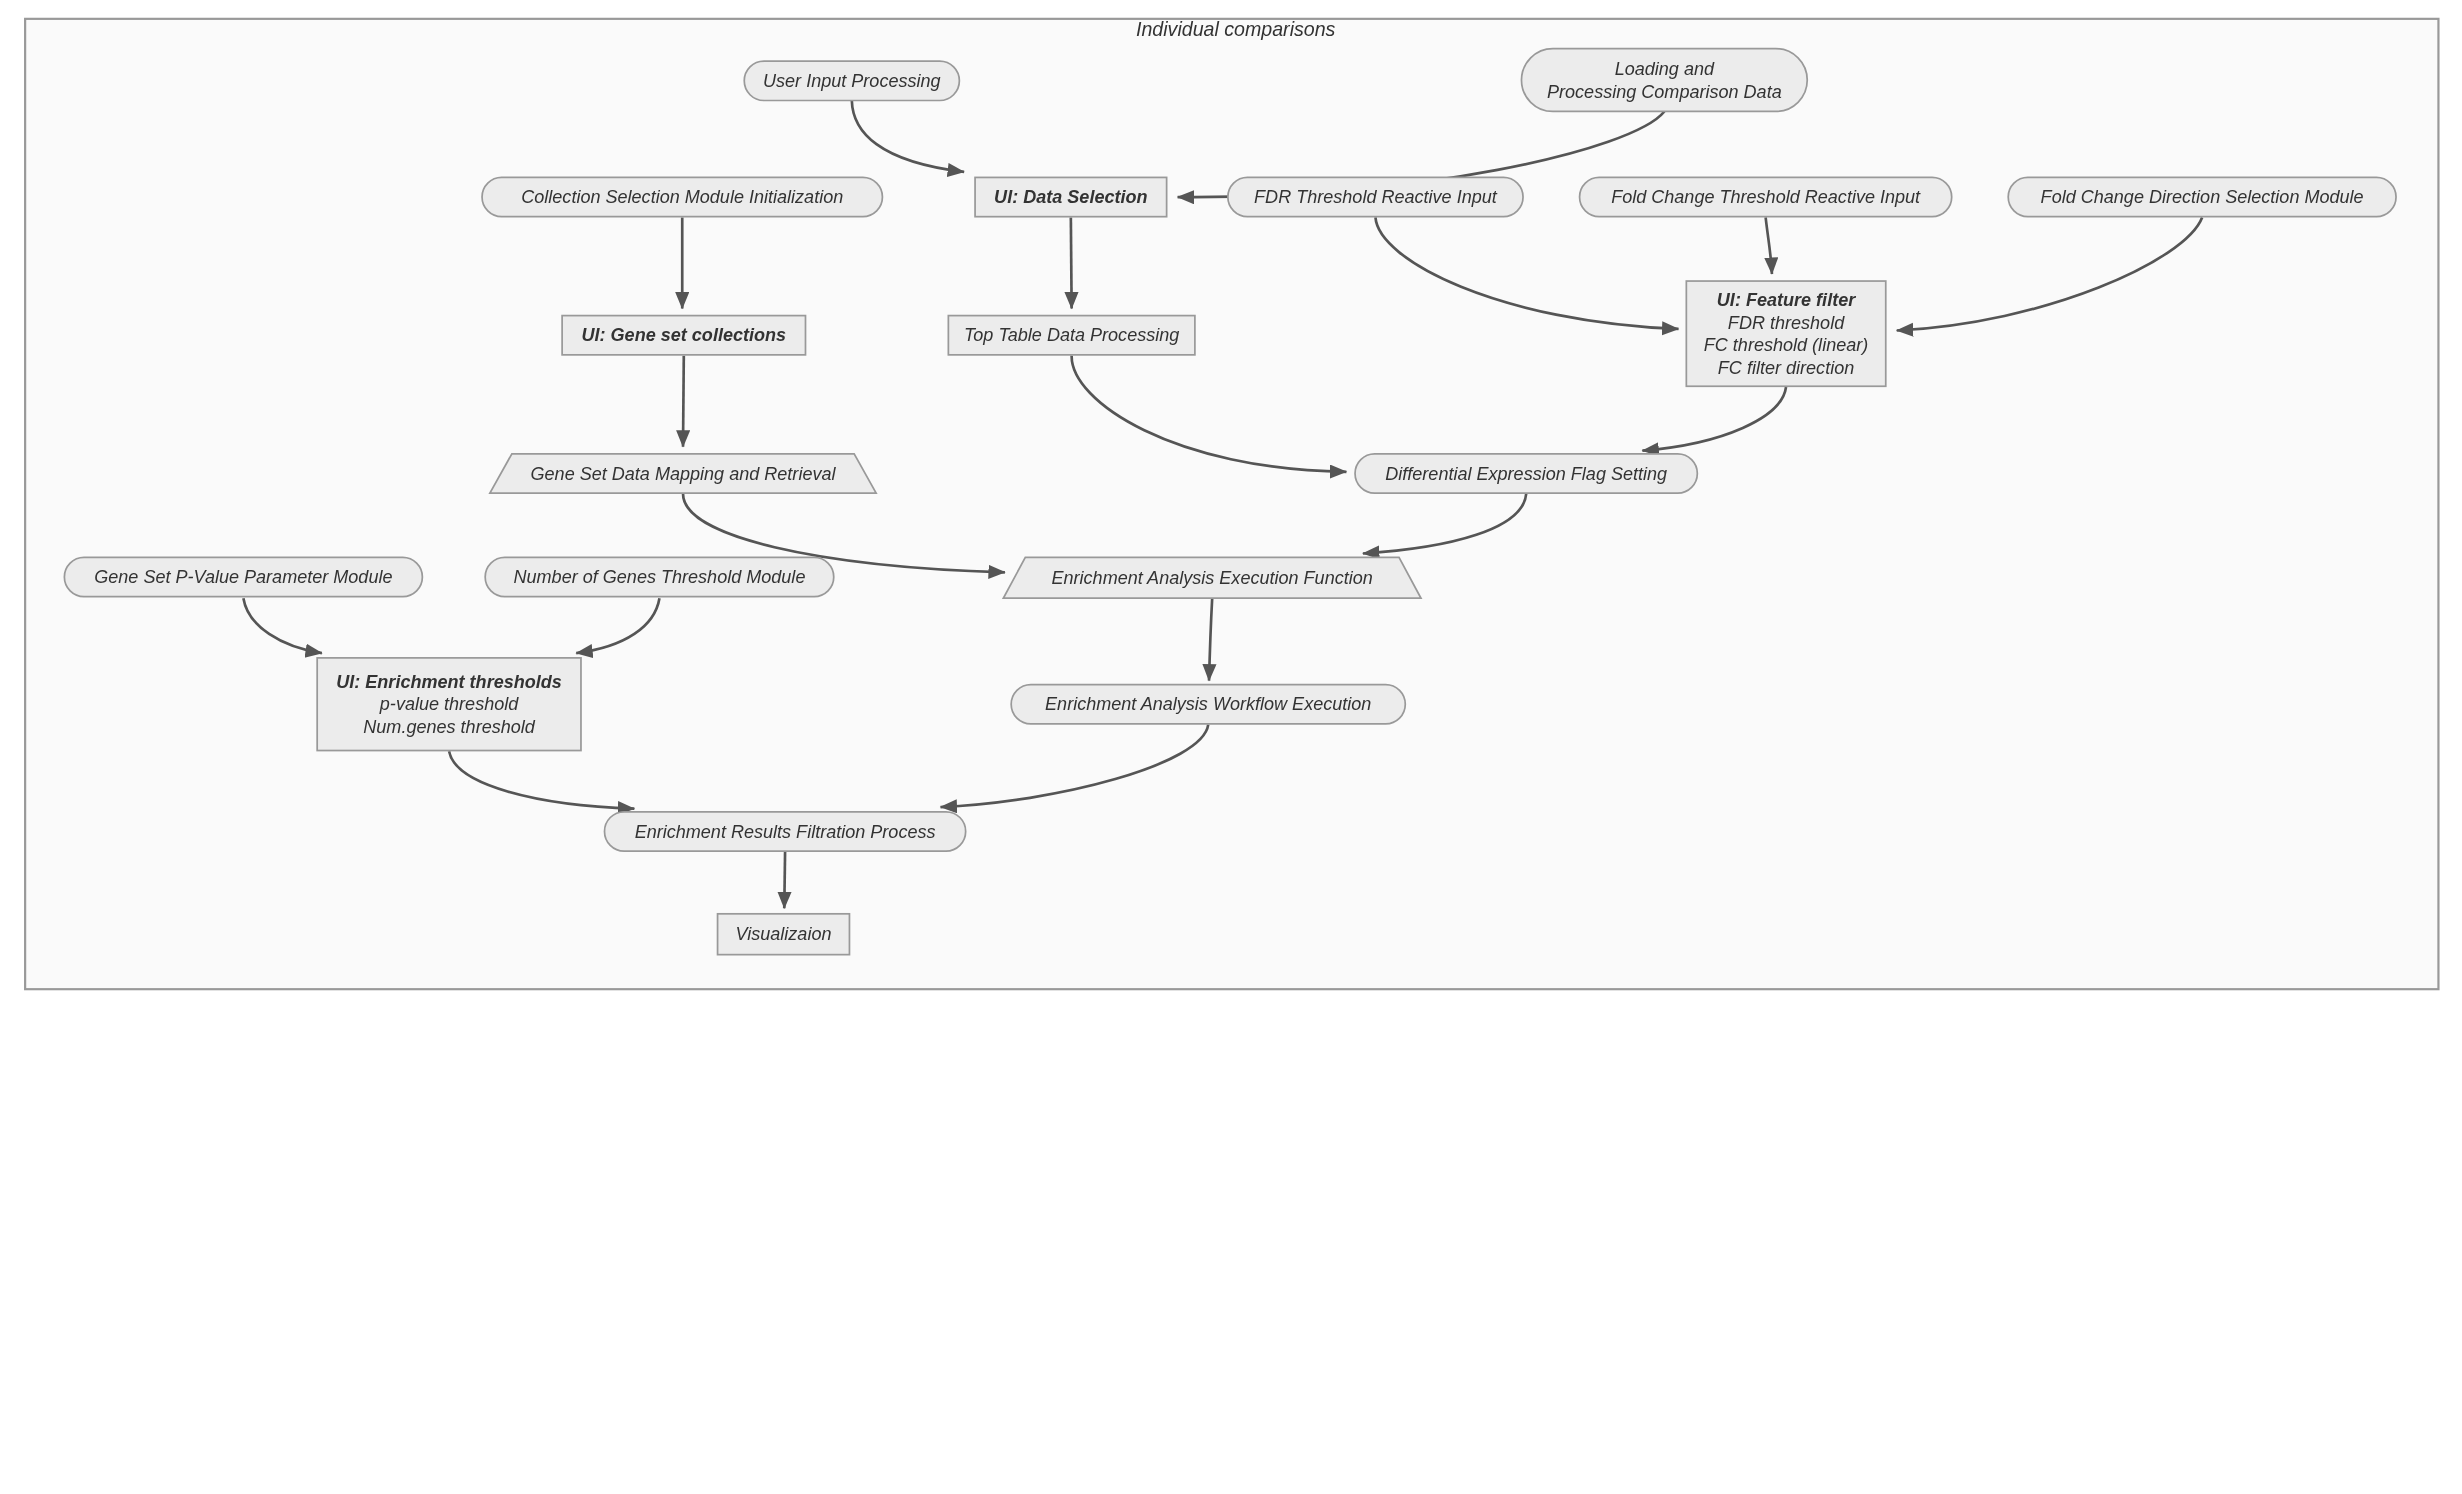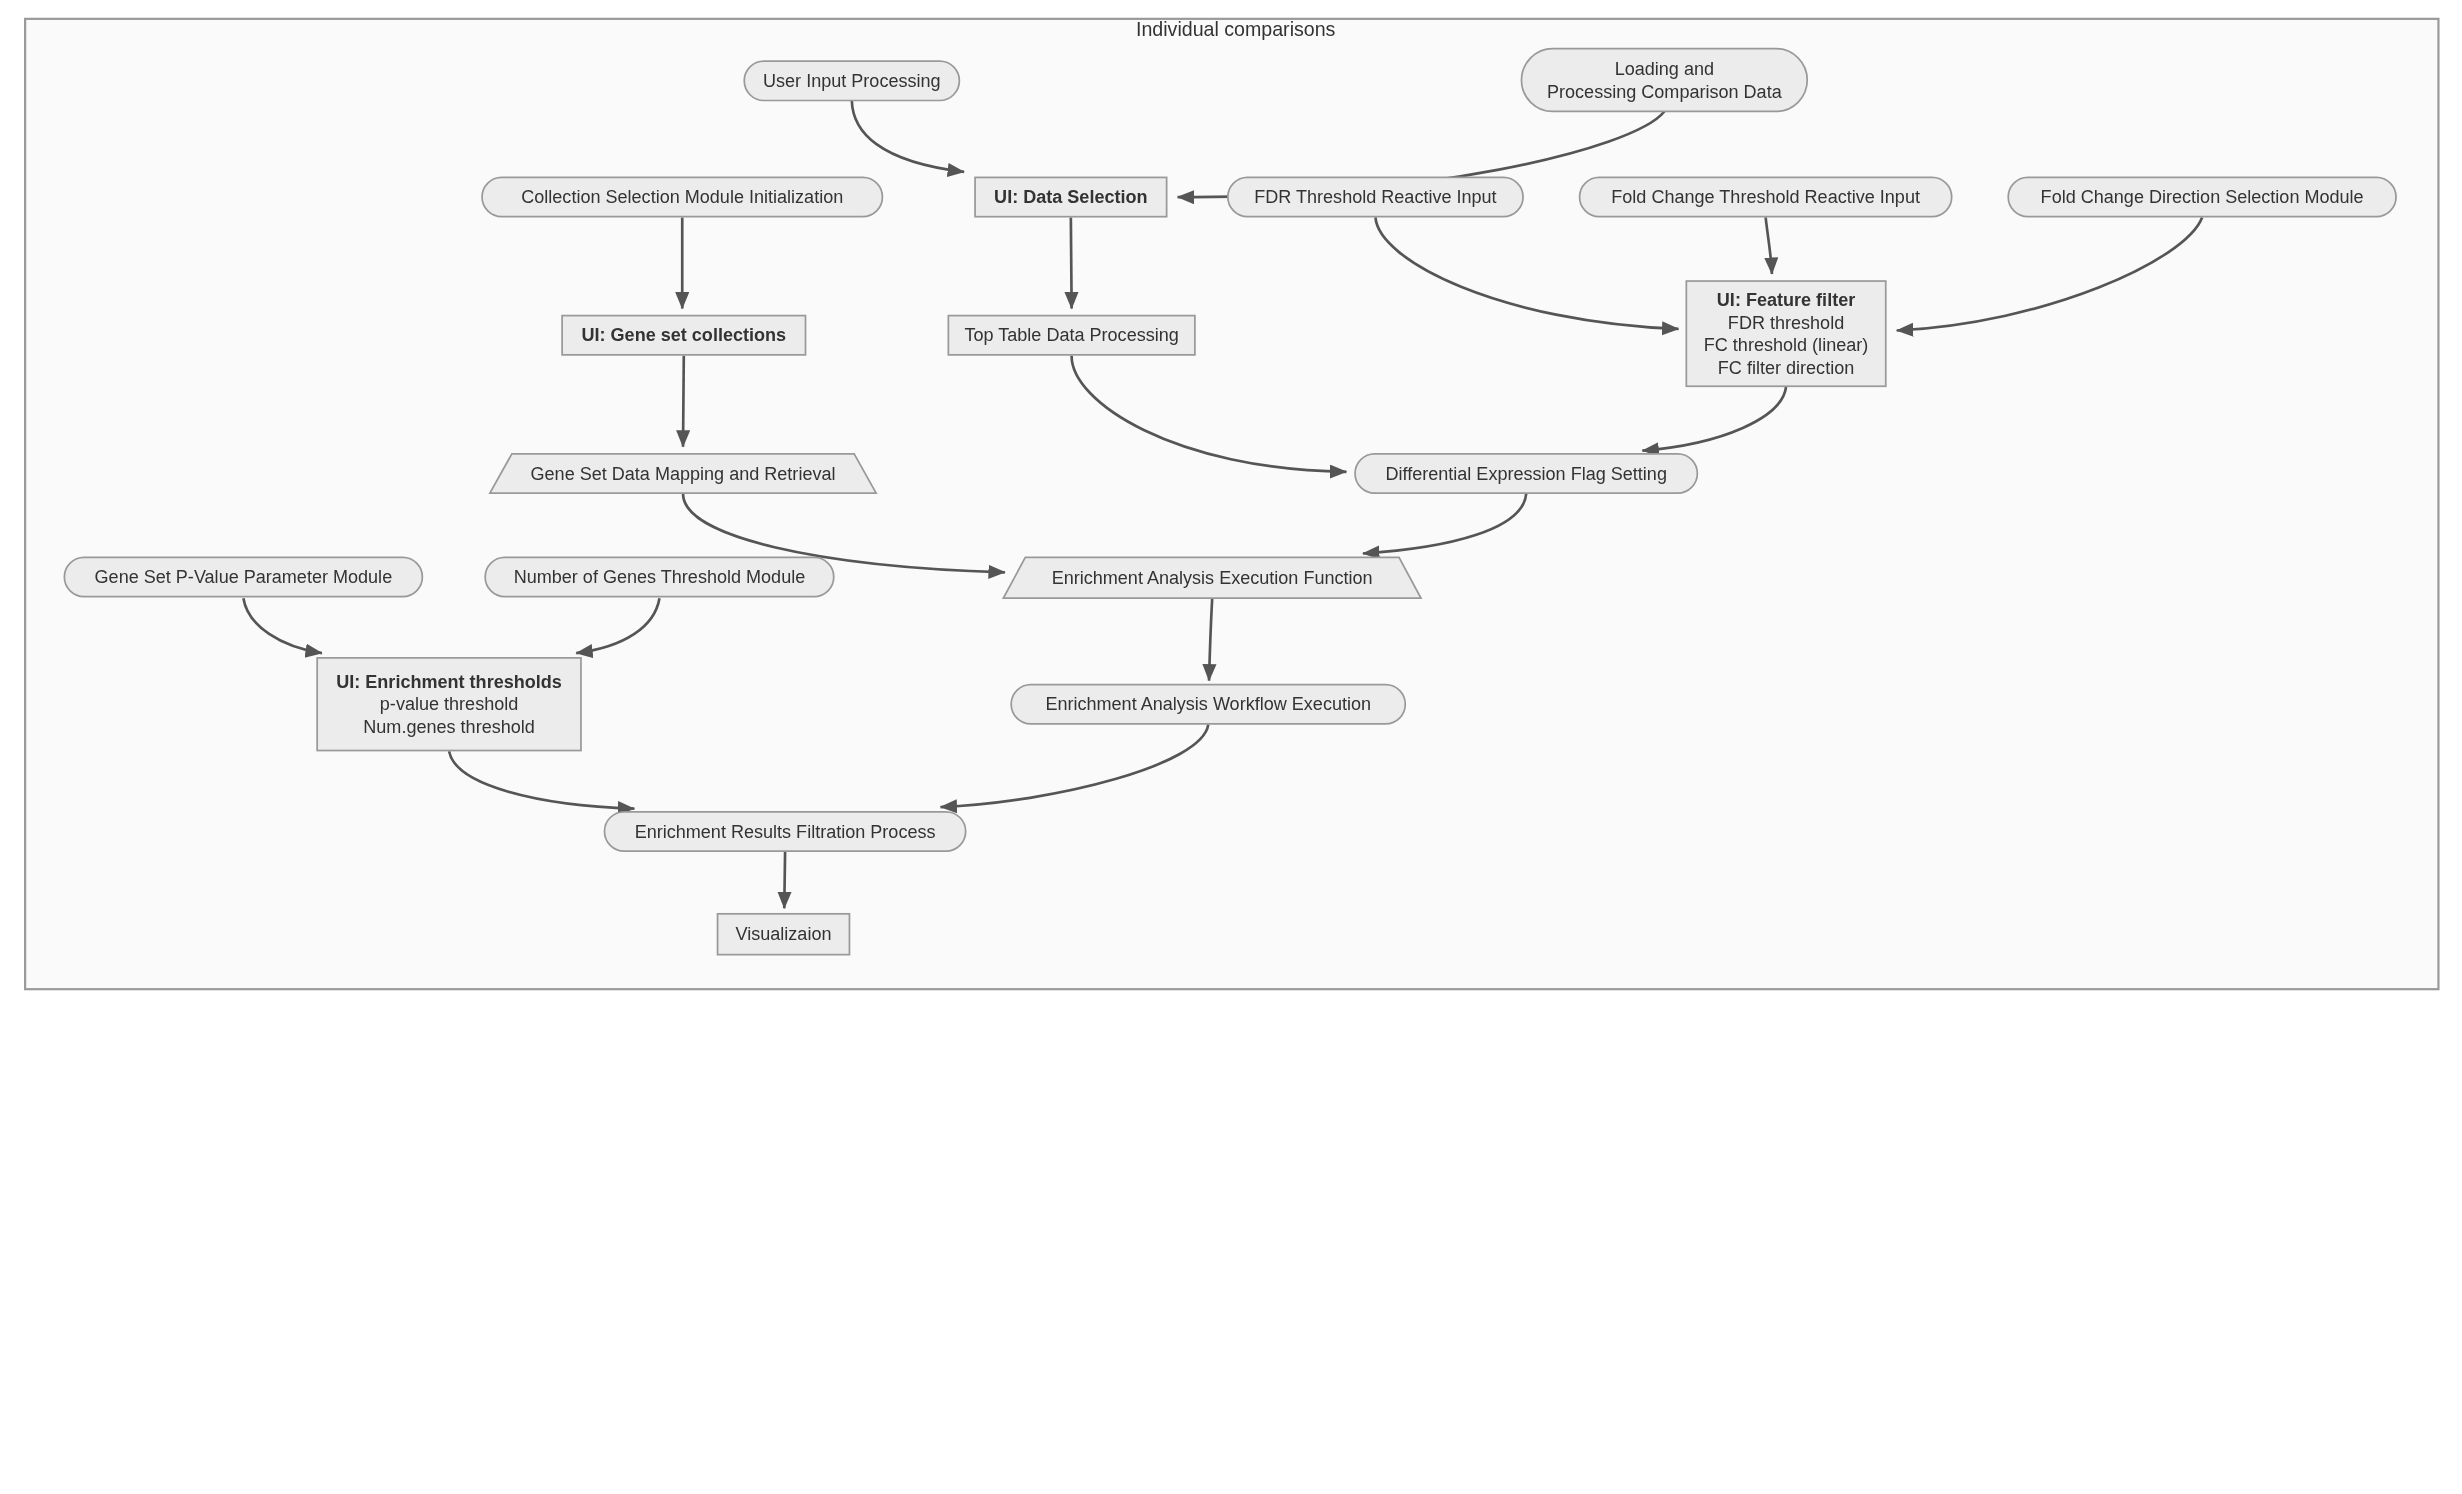--- a/index.html
+++ b/index.html
@@ -3,20 +3,21 @@
 <meta charset="utf-8">
 <style>
   html, body {
     margin: 0;
     padding: 0;
     background: #ffffff;
     font-family: "Liberation Sans", sans-serif;
   }
   .stage {
     width: 100%;
+    font-style: italic;
   }
   svg { display: block; width: 100%; height: auto; }
   .frame {
     fill: #fafafa;
     stroke: #999999;
     stroke-width: 1.4;
   }
   .cluster-title {
     font-size: 12.5px;
     fill: #333333;

